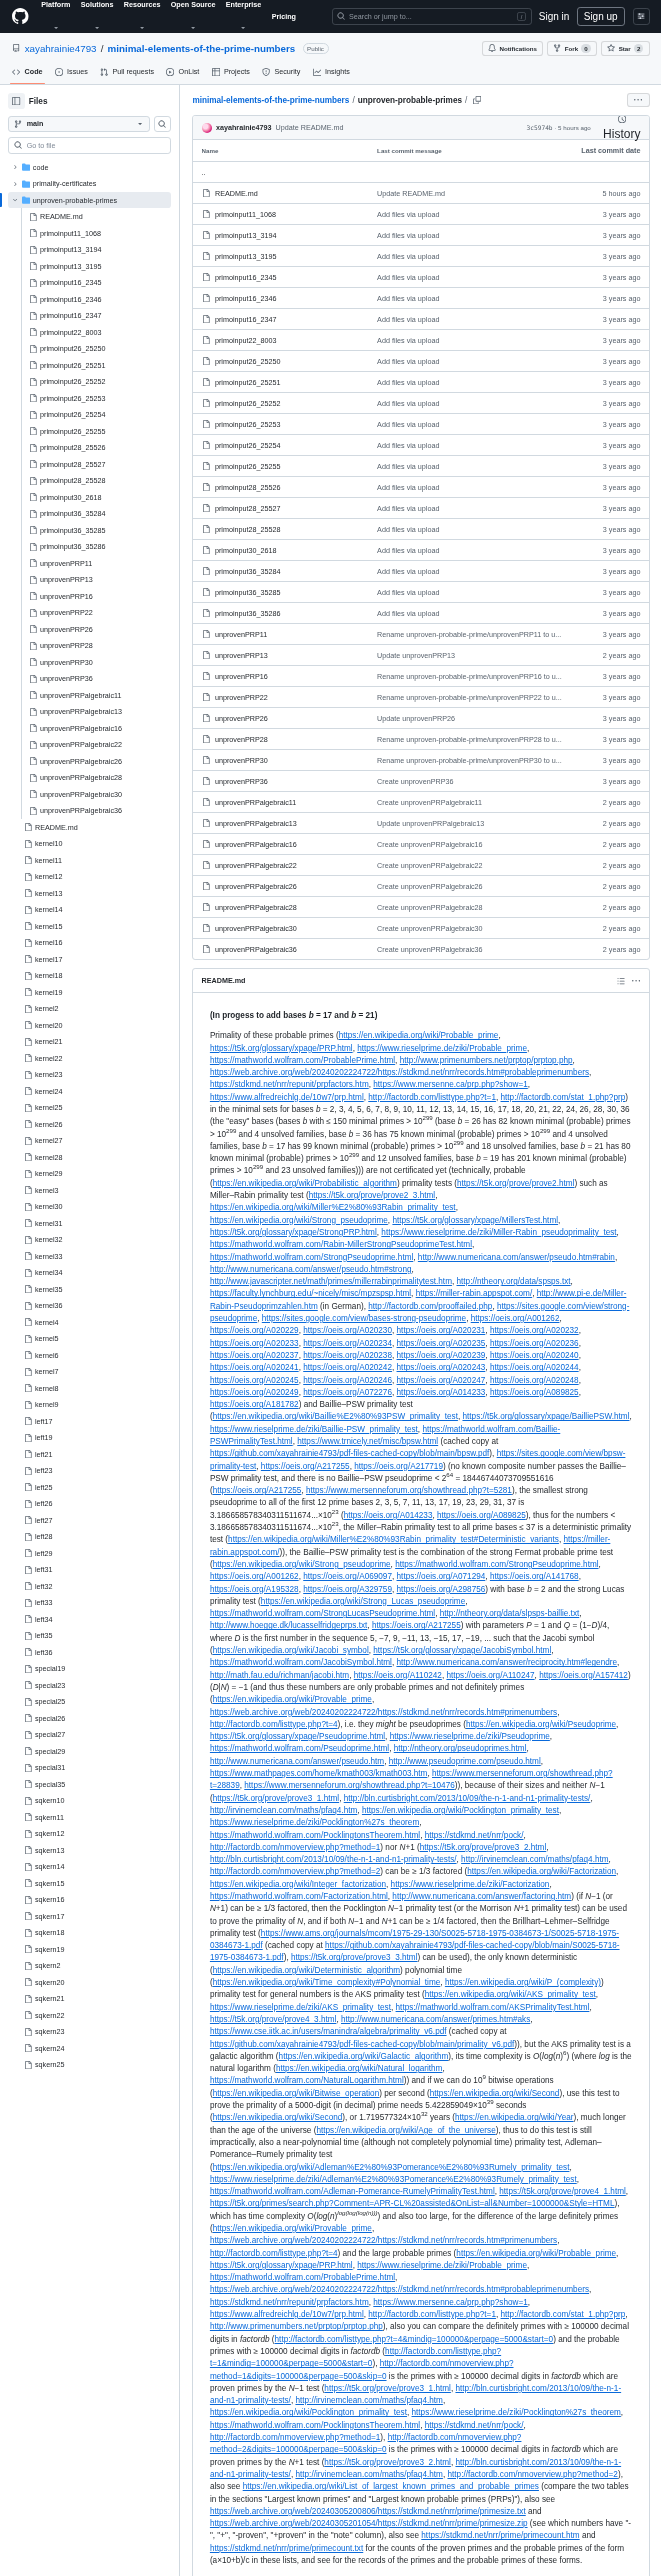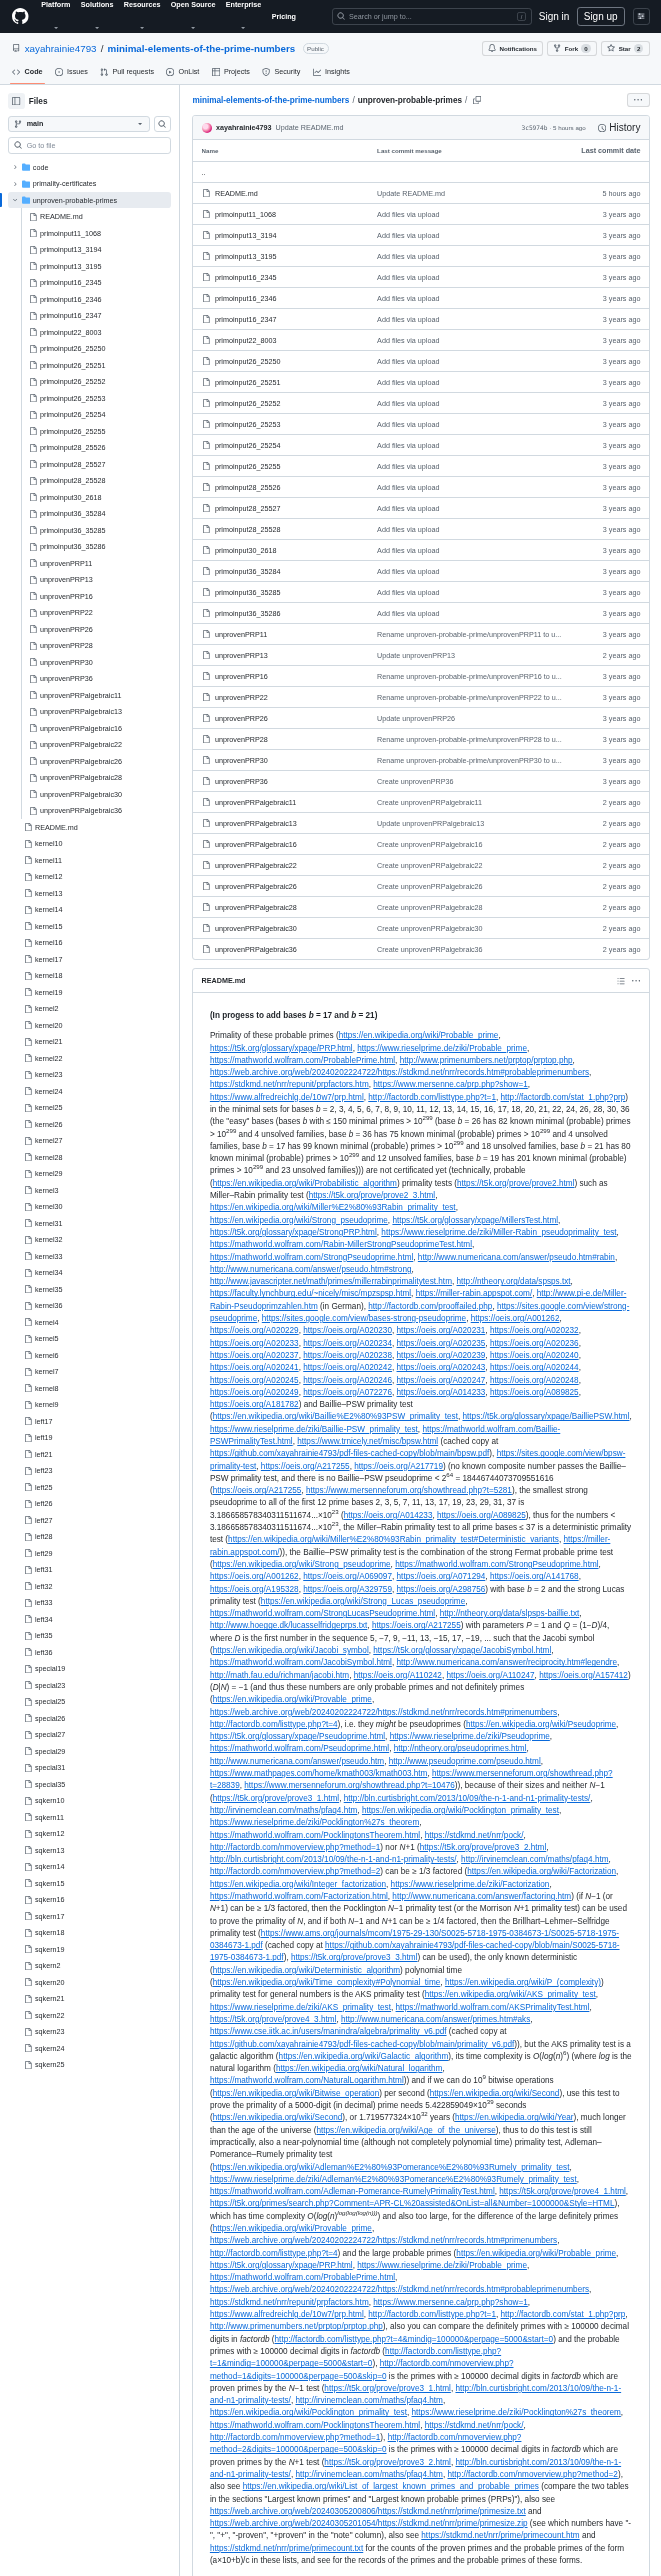--- a/index.html
+++ b/index.html
@@ -100,21 +100,21 @@
   .filebox{margin-top:8.2px;border:0.5px solid var(--border);border-radius:3.1px;overflow:hidden;}
   .commit-bar{height:24px;background:var(--subtle);display:flex;align-items:center;gap:4.1px;padding:0 8.2px;
               border-bottom:0.5px solid var(--border);}
   .avatar{width:10.3px;height:10.3px;border-radius:50%;flex:none;
           background:radial-gradient(circle at 35% 35%, #ffd9ec 0 25%, #f48fb1 45%, #d81b7a 72%, #8e0038);}
   .commit-author{font-weight:600;font-size:7.2px;cursor:pointer;}
   .commit-msg{color:var(--muted);font-size:7.2px;flex:1;overflow:hidden;text-overflow:ellipsis;
               white-space:nowrap;cursor:pointer;}
   .commit-meta{color:var(--muted);font-size:6.2px;white-space:nowrap;}
   .commit-sha{font-family:"DejaVu Sans Mono",monospace;}
-  .history{display:flex;align-items:center;gap:3.1px;font-size:10px;color:var(--fg);margin-left:8.2px;cursor:pointer;}
+  .history{display:flex;align-items:center;gap:3.1px;font-size:12px;color:var(--fg);margin-left:8.2px;cursor:pointer;flex-direction:column;}
   .history .icon{color:var(--muted);}
 
   .ftable .trow{display:grid;grid-template-columns:4fr 4.4fr 1.6fr;align-items:center;height:21px;
                 padding:0 8.2px;border-top:0.5px solid var(--border);}
   .ftable .thead{height:20.6px;border-top:none;color:var(--muted);font-size:6.2px;font-weight:700;}
   .thead .cell-date{text-align:right;}
   .cell-name{display:flex;align-items:center;gap:5.2px;overflow:hidden;}
   .cell-name .icon{color:#636c76;}
   .cell-name a{color:var(--fg);text-decoration:none;font-size:7.2px;overflow:hidden;text-overflow:ellipsis;
                white-space:nowrap;cursor:pointer;}

